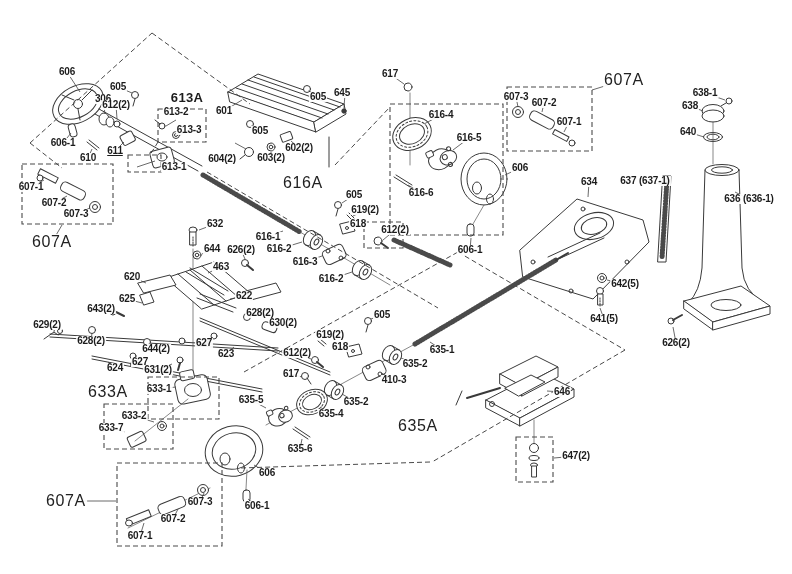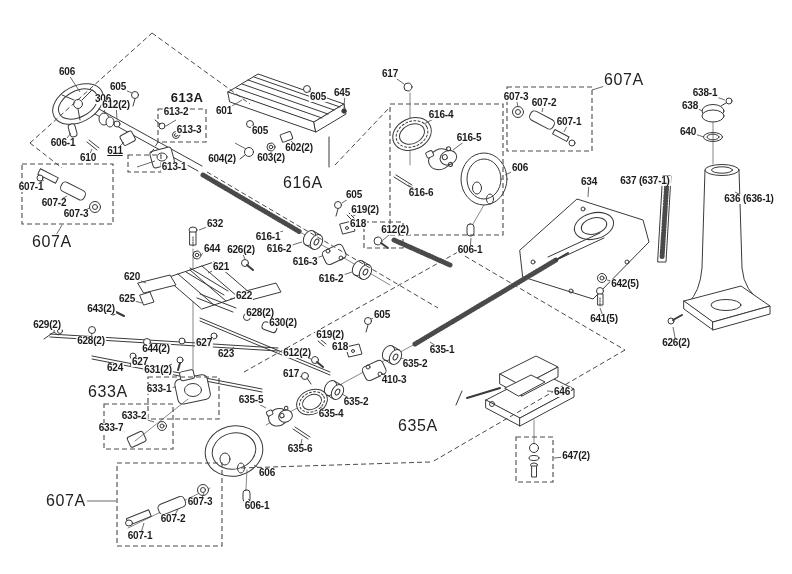--- a/index.html
+++ b/index.html
@@ -496,21 +496,21 @@
       <div class="lbl" style="left: 365px; top: 210px;">619(2)</div>
       <div class="lbl" style="left: 358px; top: 224px;">618</div>
       <div class="lbl" style="left: 395px; top: 230px;">612(2)</div>
       <div class="lbl" style="left: 268px; top: 237px;">616-1</div>
       <div class="lbl" style="left: 279px; top: 249px;">616-2</div>
       <div class="lbl" style="left: 305px; top: 262px;">616-3</div>
       <div class="lbl" style="left: 331px; top: 279px;">616-2</div>
       <div class="lbl" style="left: 215px; top: 224px;">632</div>
       <div class="lbl" style="left: 212px; top: 249px;">644</div>
       <div class="lbl" style="left: 241px; top: 250px;">626(2)</div>
-      <div class="lbl" style="left: 221px; top: 267px;">621</div>
+      <div class="lbl" style="left: 221px; top: 267px;">463</div>
       <div class="lbl" style="left: 132px; top: 277px;">620</div>
       <div class="lbl" style="left: 244px; top: 296px;">622</div>
       <div class="lbl" style="left: 127px; top: 299px;">625</div>
       <div class="lbl" style="left: 101px; top: 309px;">643(2)</div>
       <div class="lbl" style="left: 260px; top: 313px;">628(2)</div>
       <div class="lbl" style="left: 283px; top: 323px;">630(2)</div>
       <div class="lbl" style="left: 47px; top: 325px;">629(2)</div>
       <div class="lbl" style="left: 91px; top: 341px;">628(2)</div>
       <div class="lbl" style="left: 204px; top: 343px;">627</div>
       <div class="lbl" style="left: 226px; top: 354px;">623</div>

